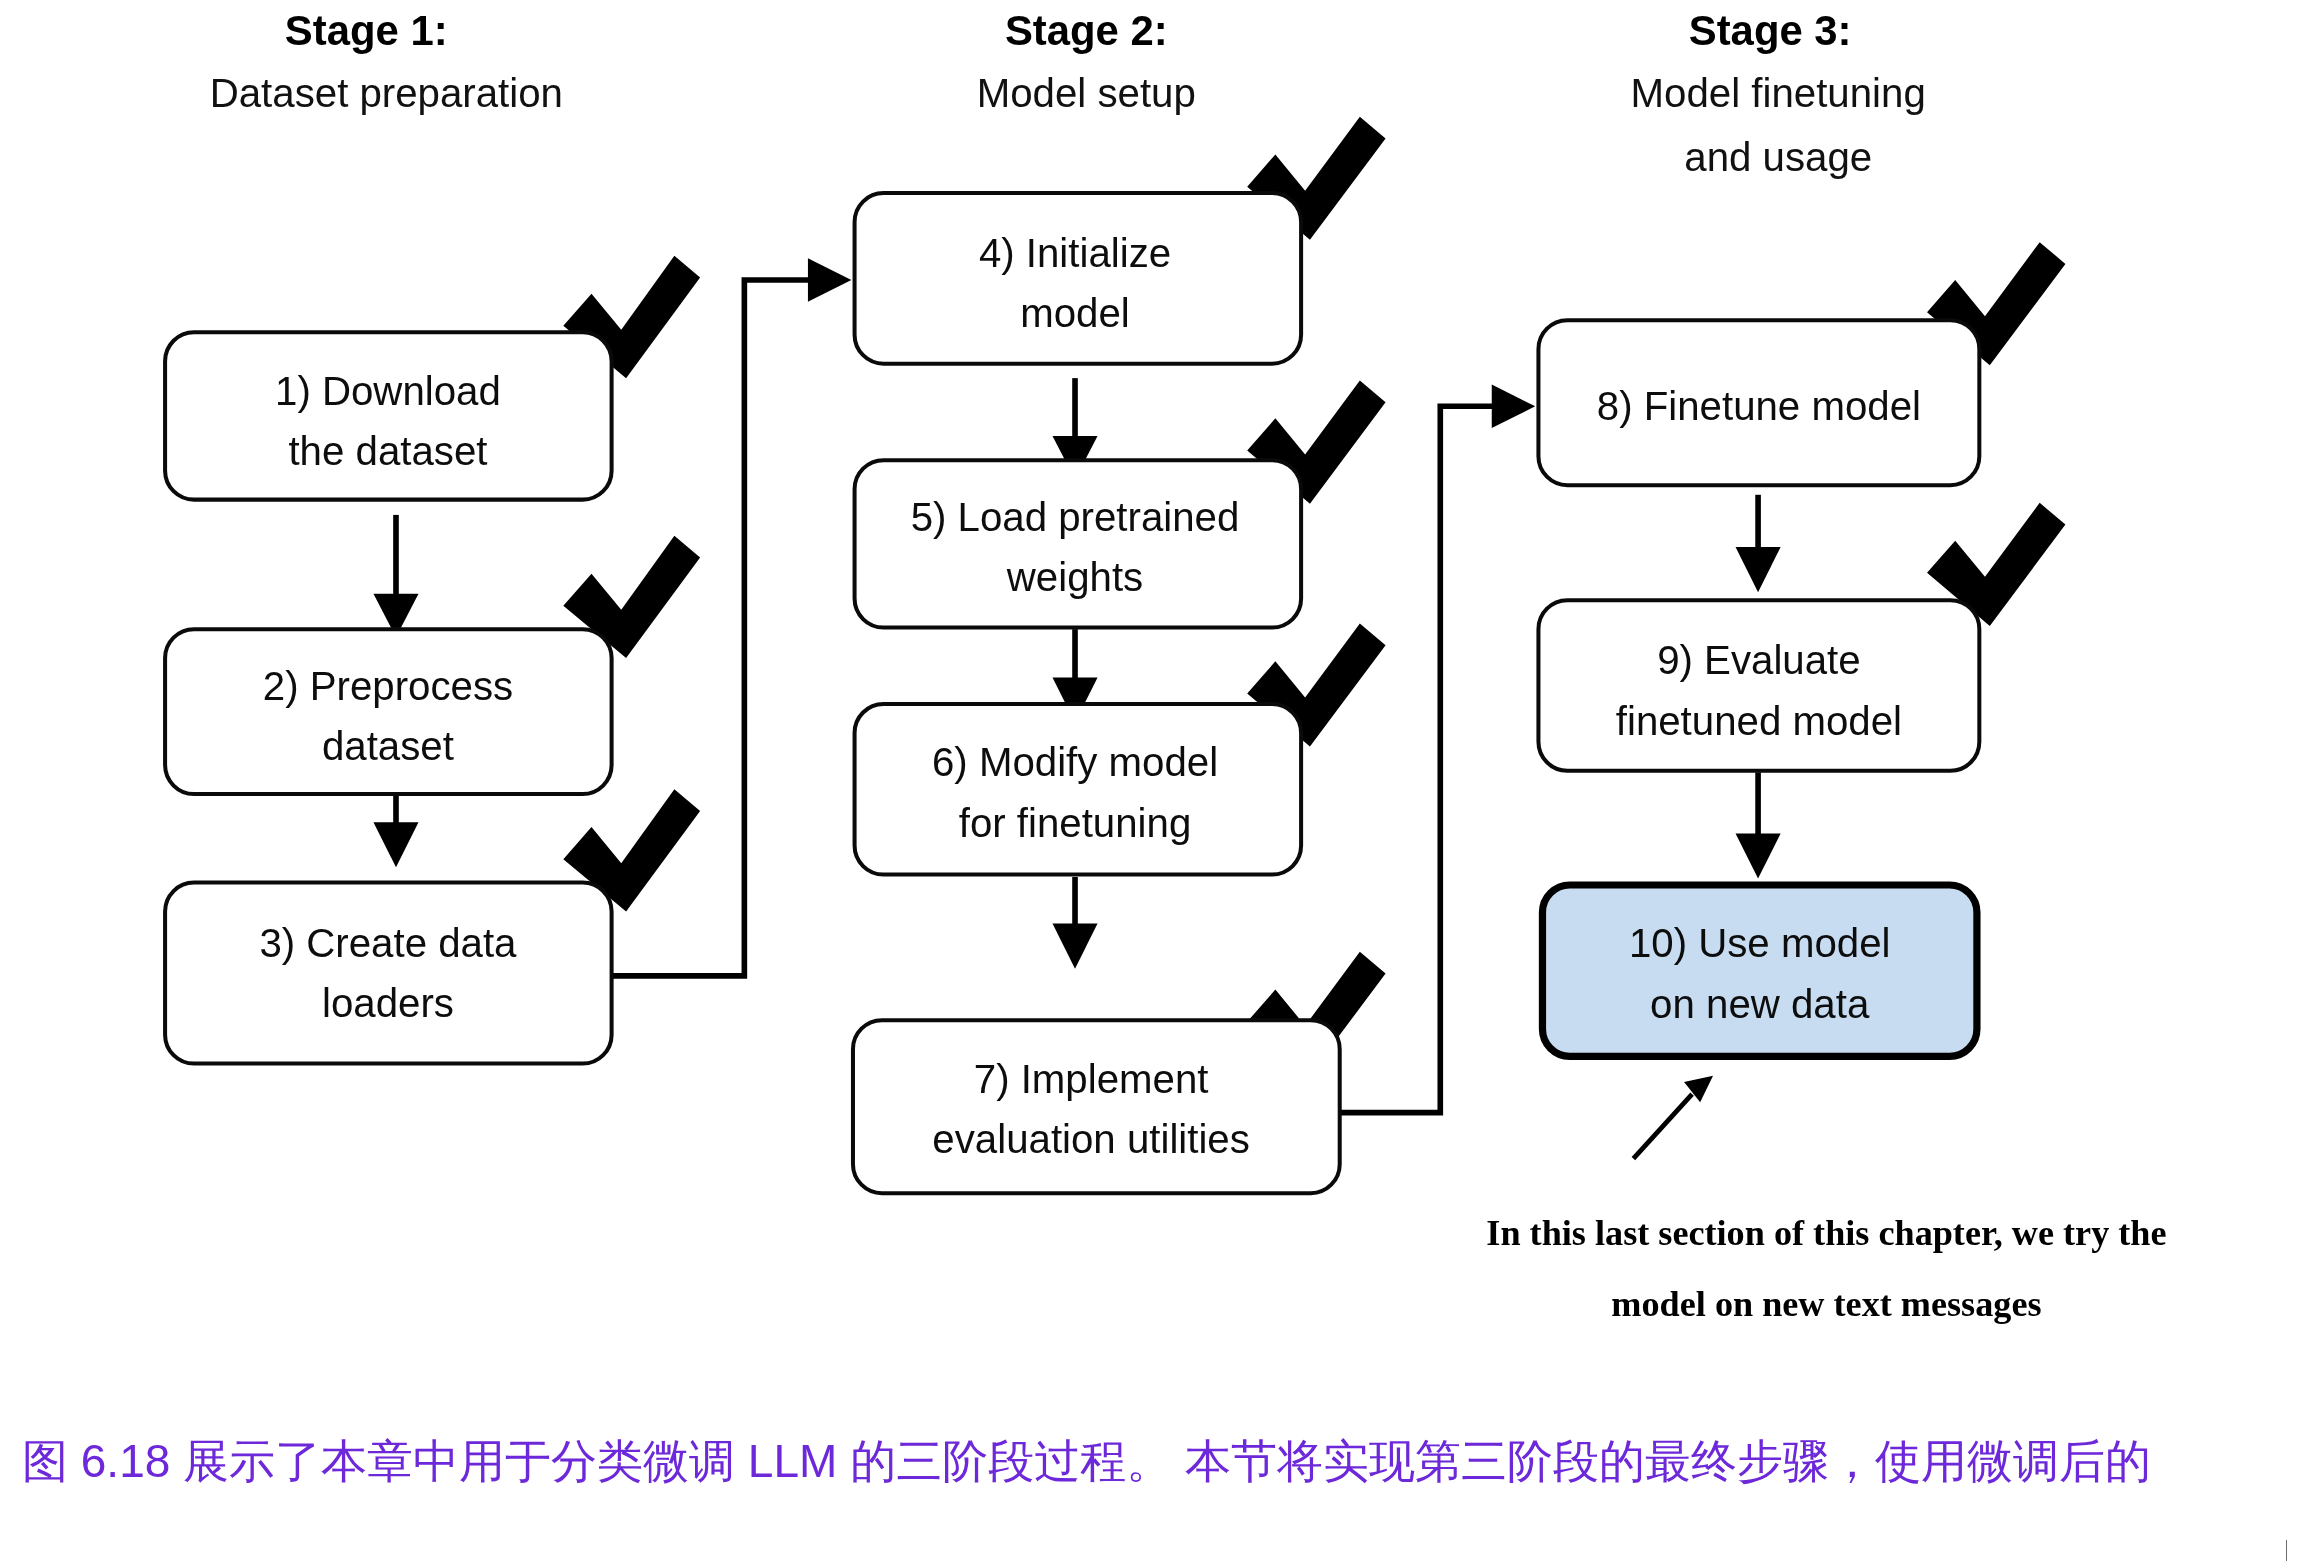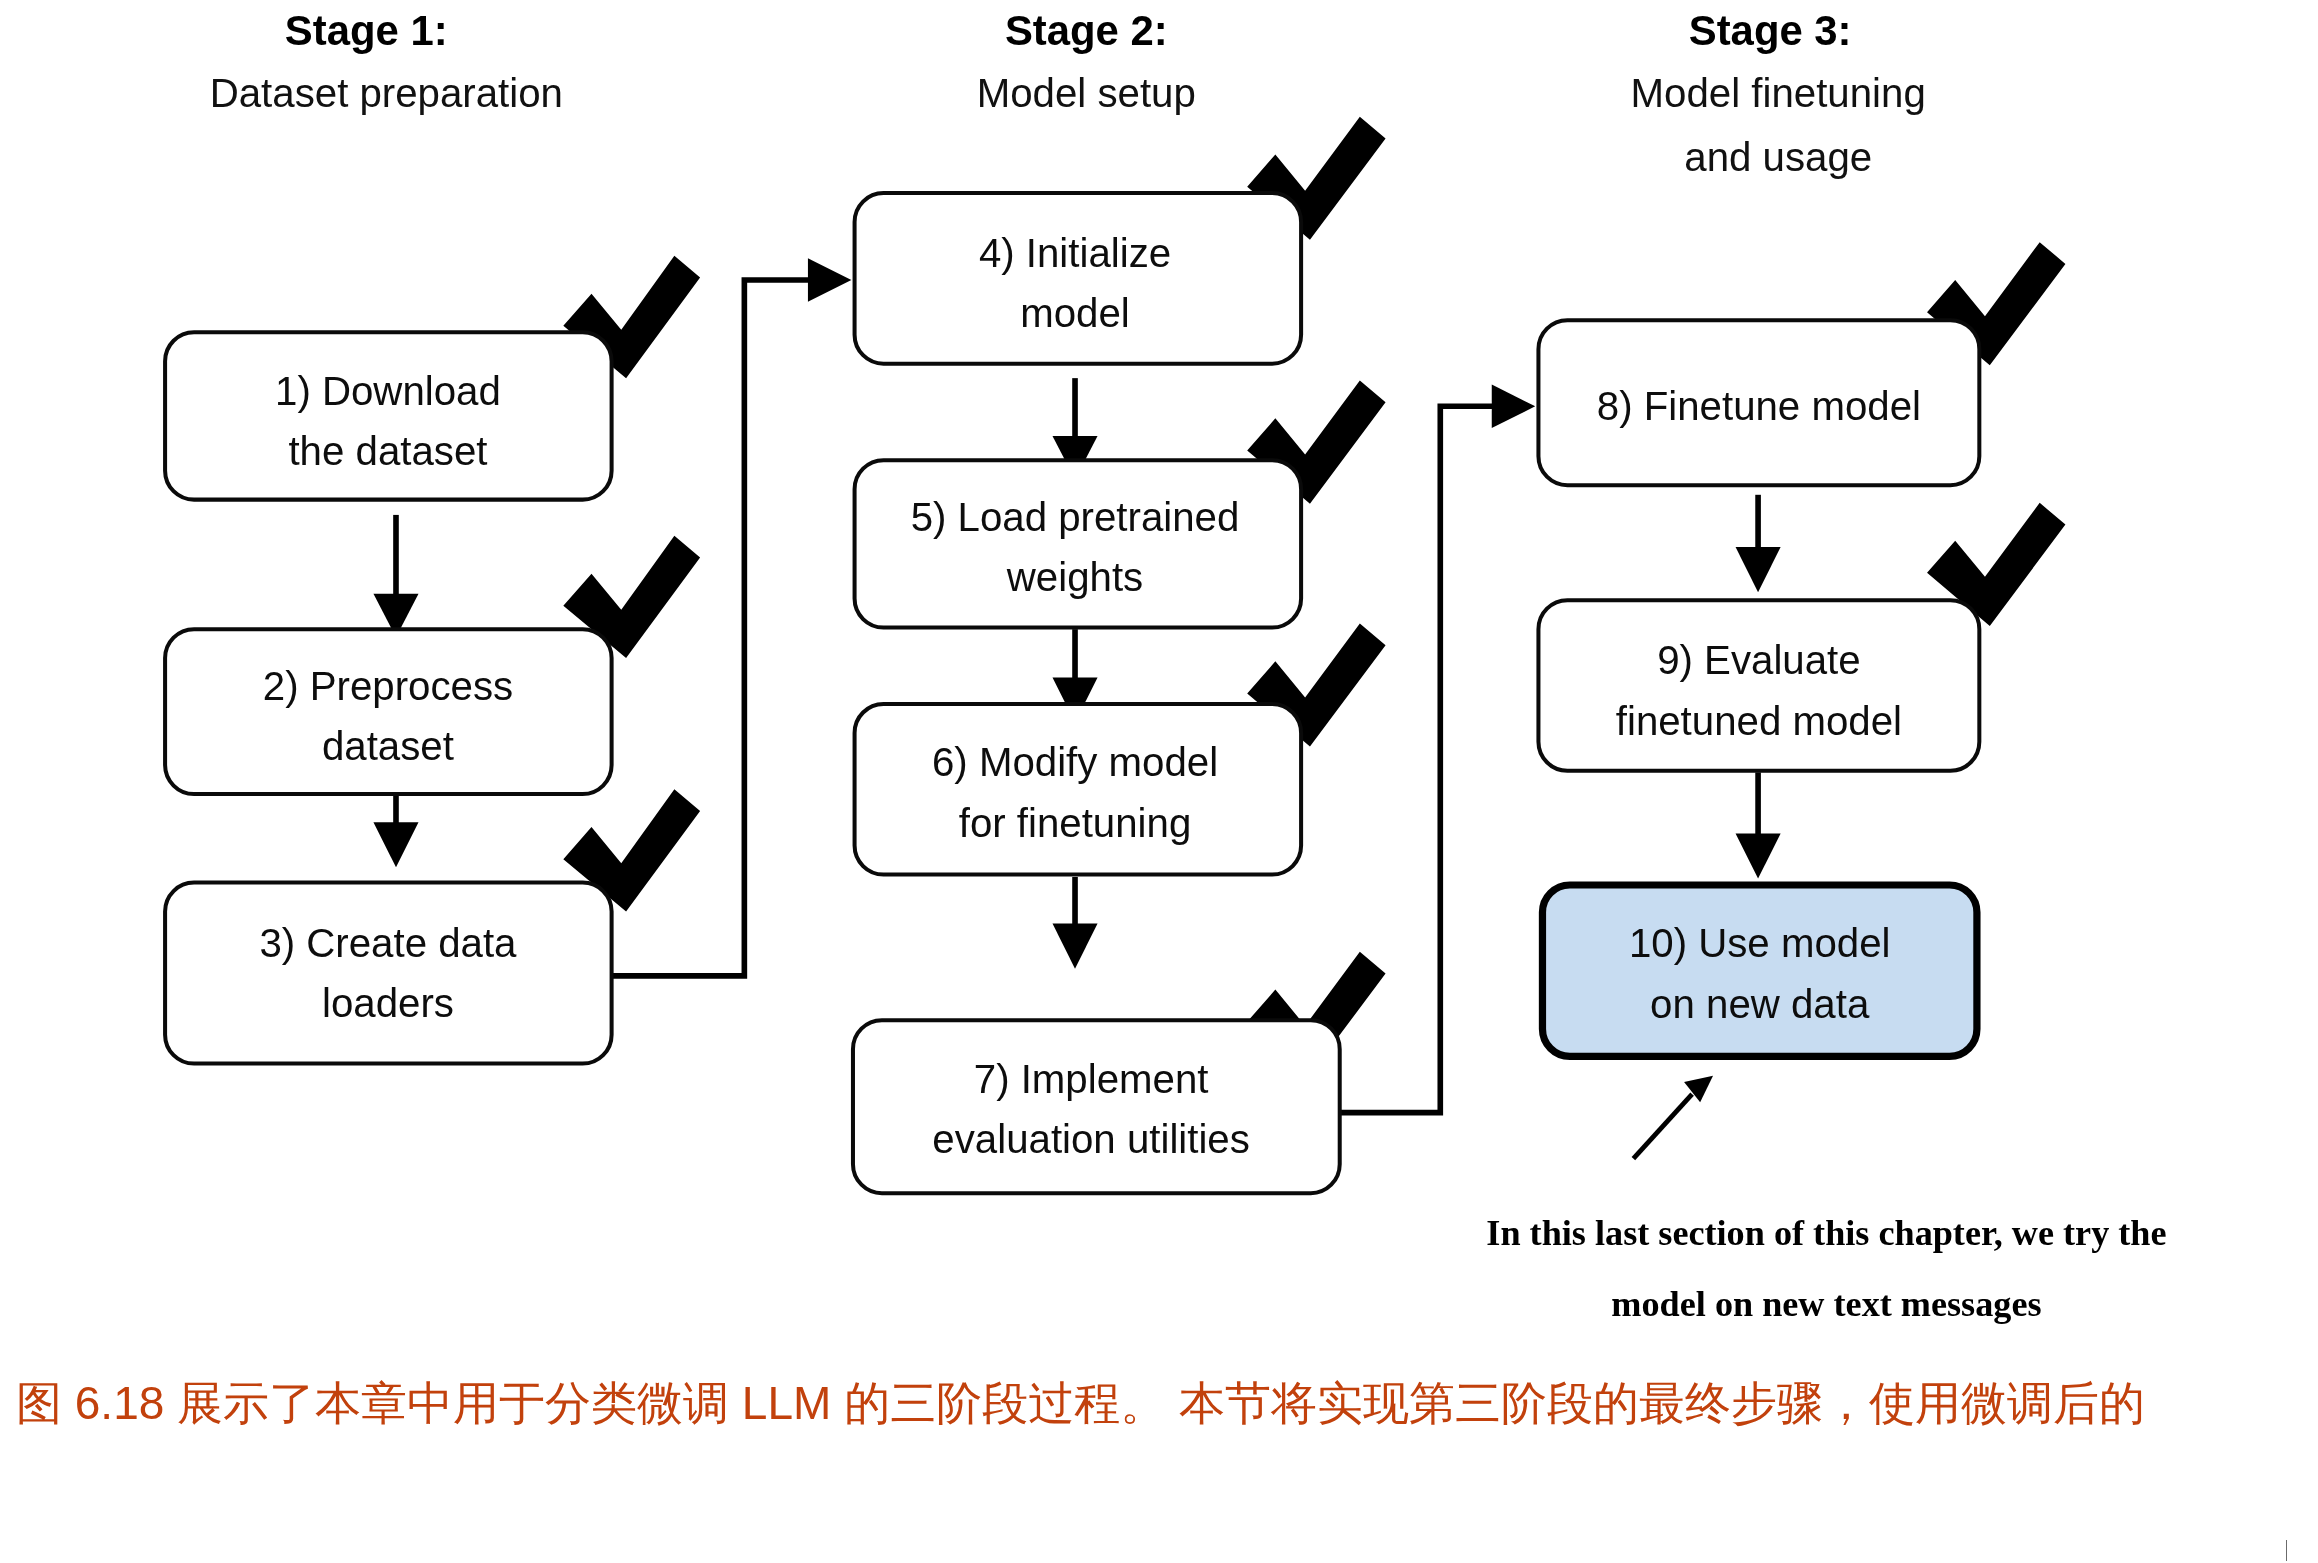--- a/index.html
+++ b/index.html
@@ -65,28 +65,28 @@
     stroke: #000000;
     stroke-width: 7;
     fill: none;
   }
   .checkmark {
     fill: #000000;
   }
   .caption {
     position: absolute;
     left: 0;
-    top: 1370px;
+    top: 1428px;
     width: 2319px;
-    padding: 0 16px 0 16px;
+    padding: 0 16px 0 22px;
     box-sizing: border-box;
     font-family: "Liberation Sans", sans-serif;
     font-size: 46px;
     line-height: 1.45;
-    color: #c2410c;
+    color: #6d28d9;
     letter-spacing: 0px;
   }
   .tickmark-edge {
     position: absolute;
     right: 5.6px;
     bottom: 3.2px;
     width: 1.6px;
     height: 21px;
     background: #6b6b6b;
   }

